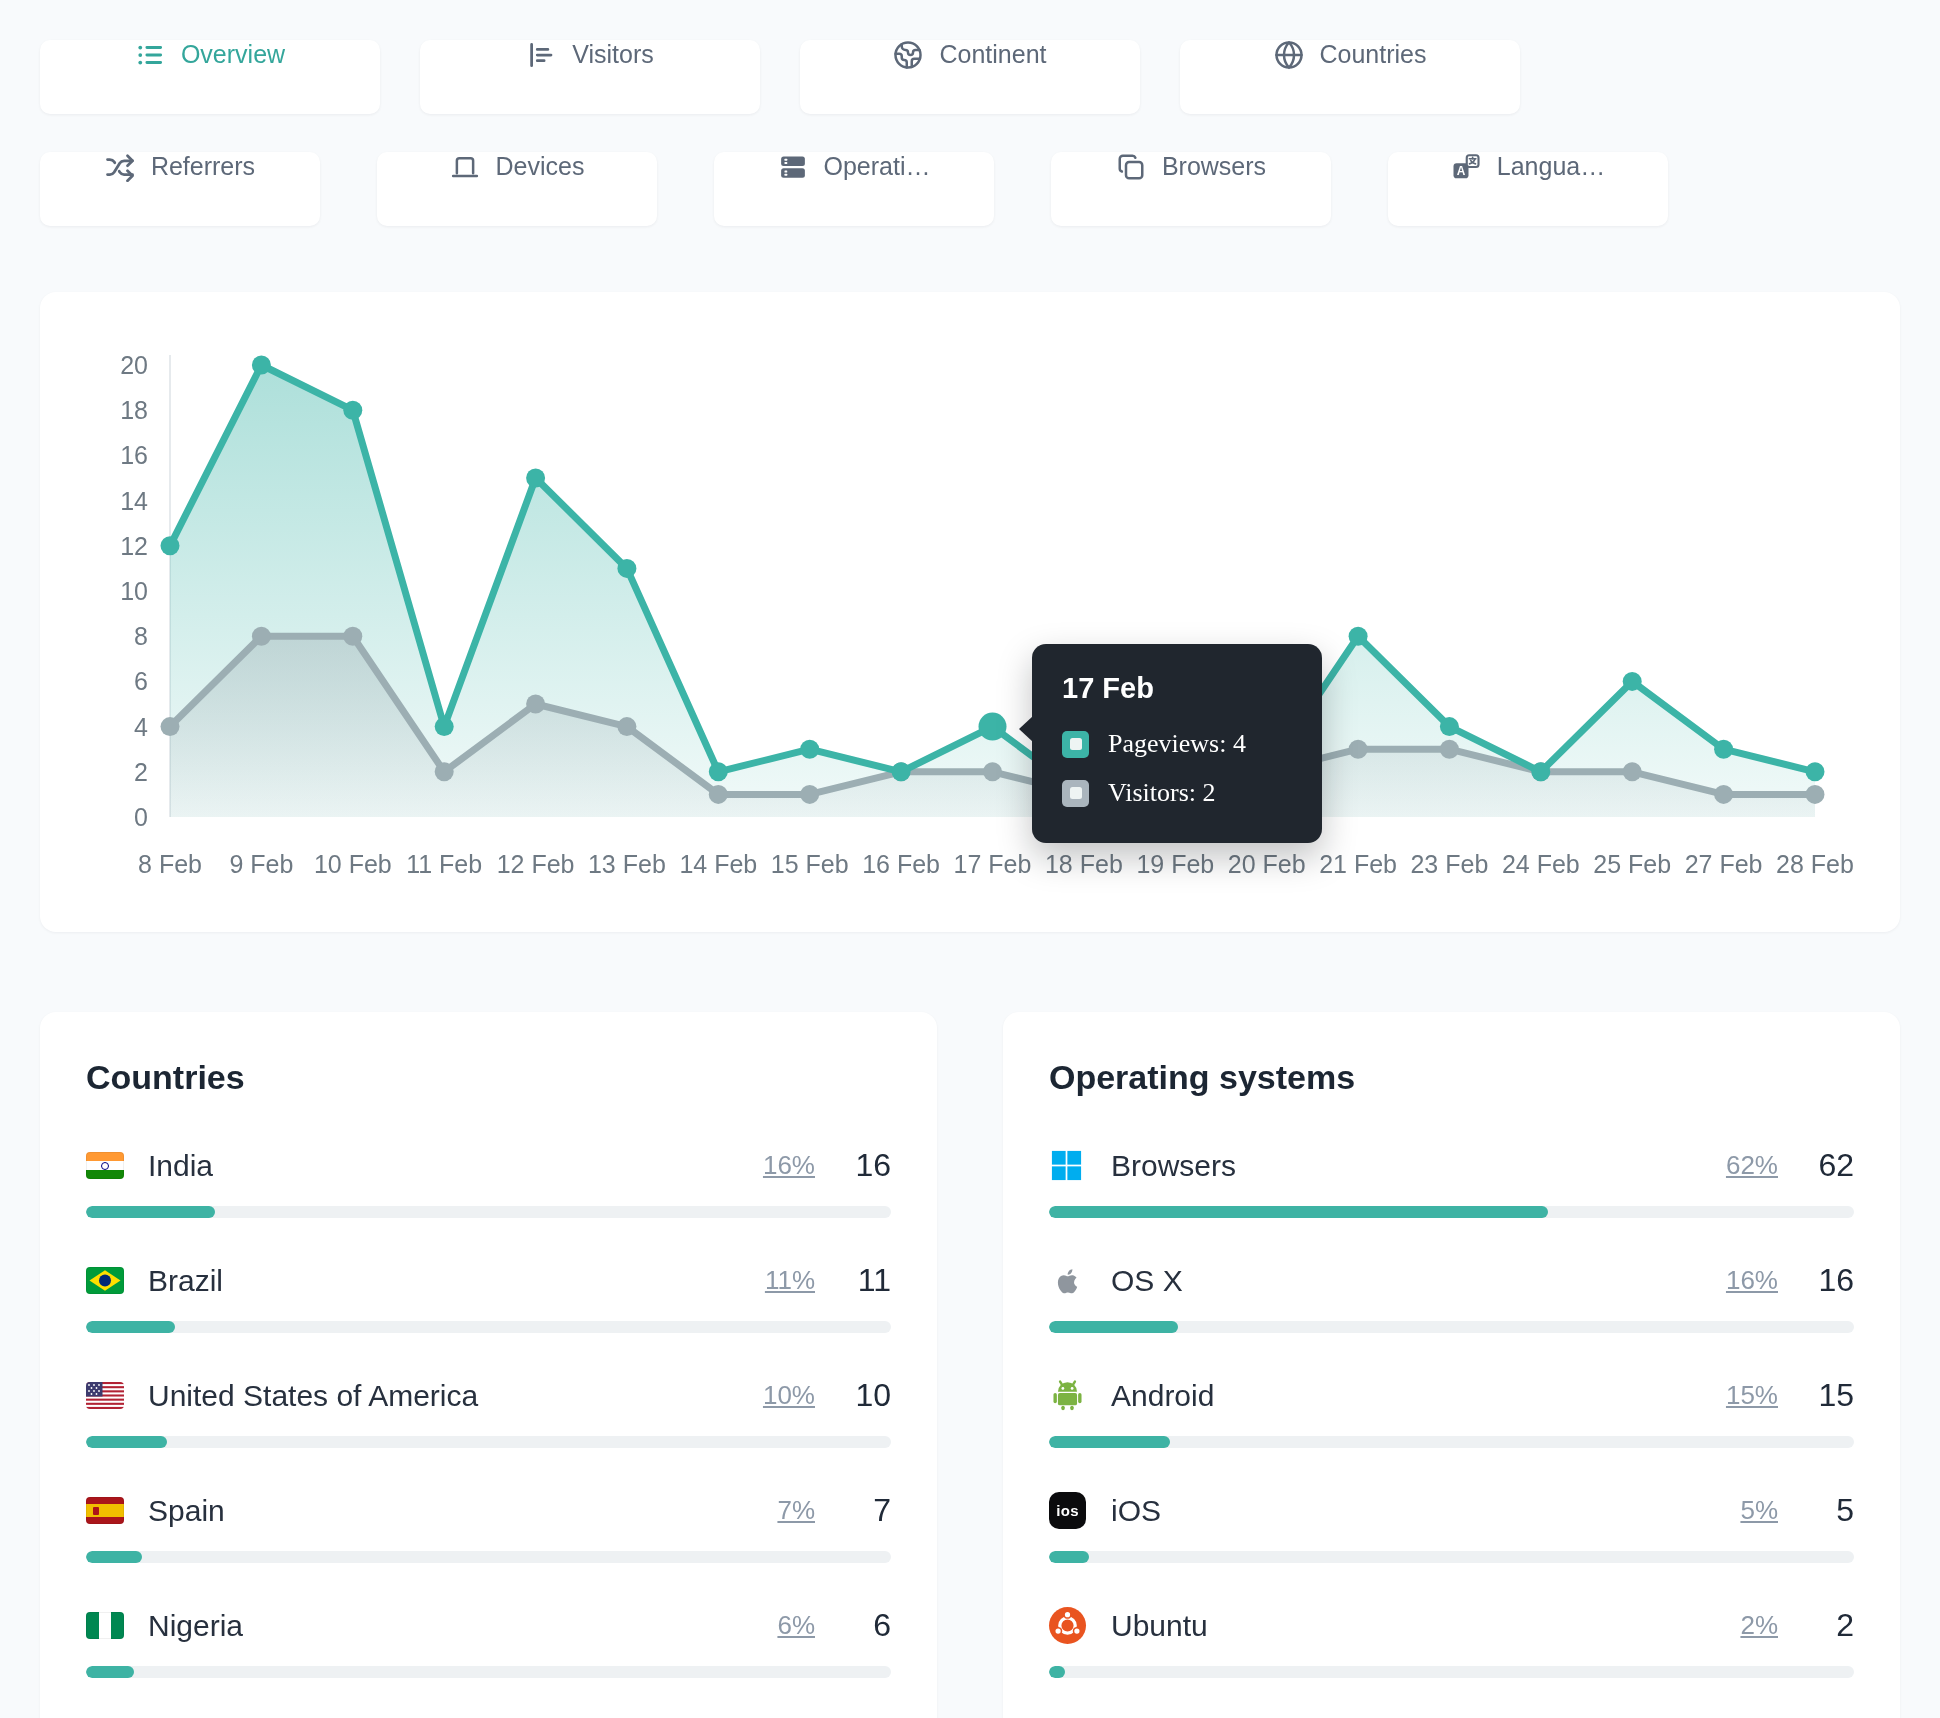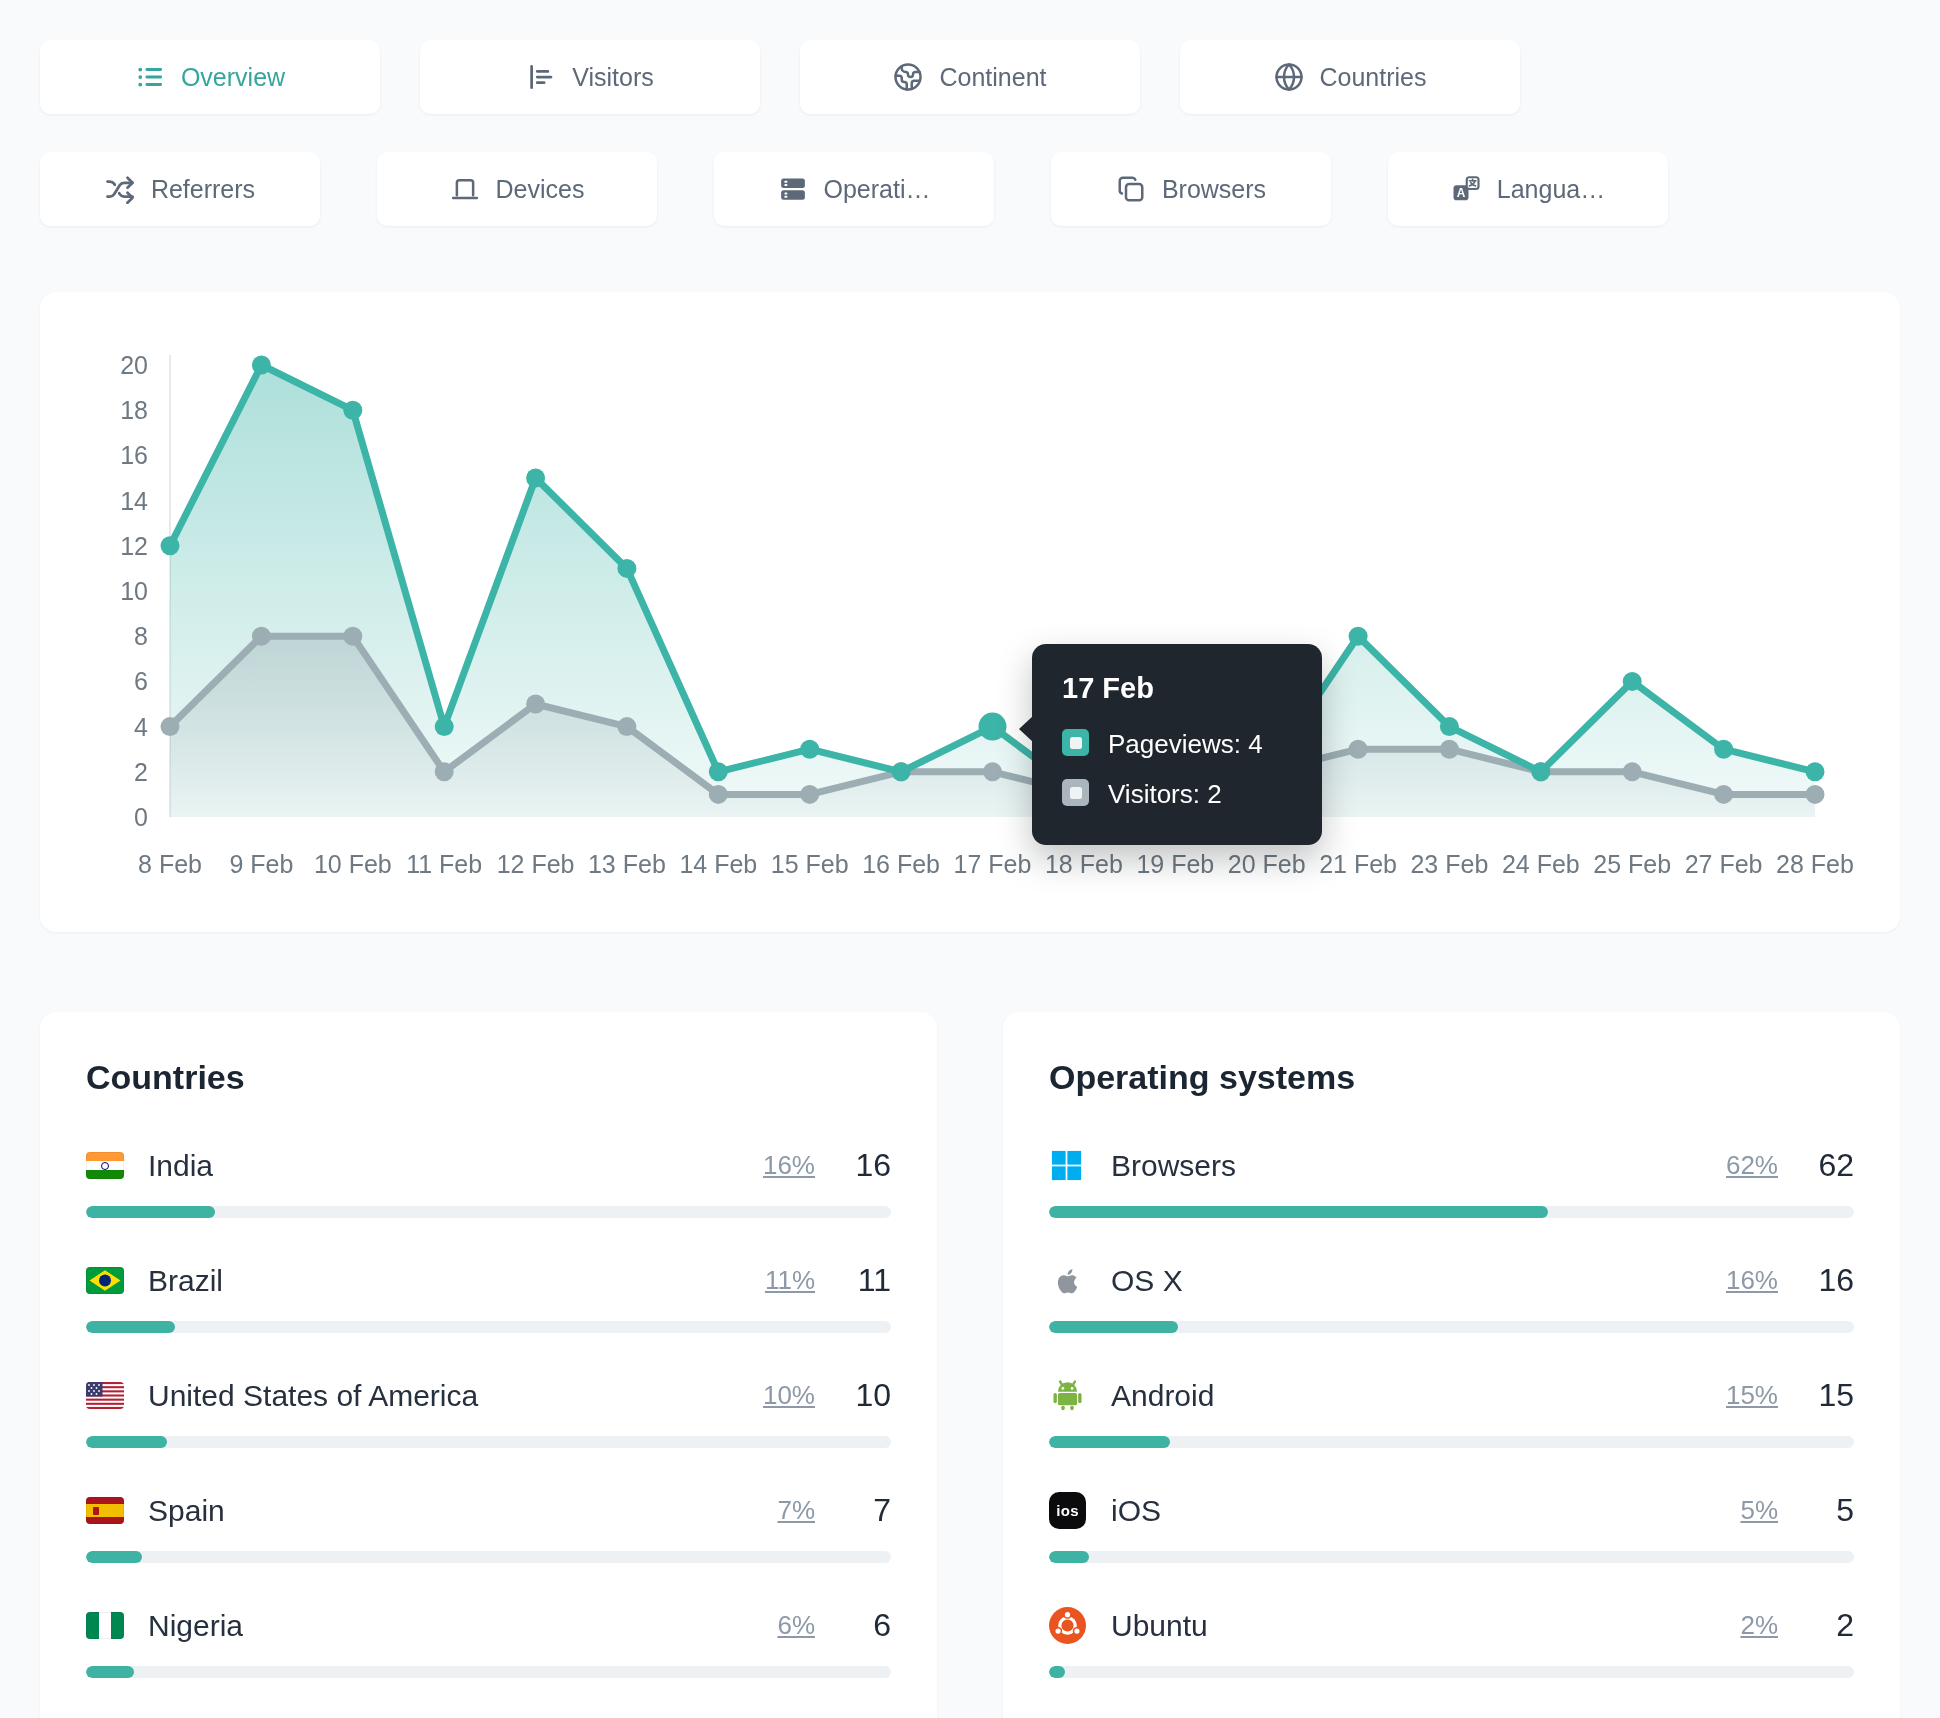--- a/index.html
+++ b/index.html
@@ -10,21 +10,21 @@
     -webkit-font-smoothing:antialiased;
   }
   .page{padding:40px 40px 0 40px;width:1860px;}
 
   
   .tab-row{display:flex;margin-bottom:38px;}
   .tab-row.row1{gap:40px;}
   .tab-row.row2{gap:57px;margin-bottom:66px;}
   .tab{
     background:#ffffff;border-radius:10px;height:74px;
-    display:flex;align-items:center;justify-content:center;gap:16px;
+    display:flex;justify-content:center;gap:16px;
     font-size:25px;color:#5d6878;cursor:pointer;
     box-shadow:0 1px 3px rgba(15,23,42,.06);
     box-sizing:border-box;white-space:nowrap;
   }
   .row1 .tab{width:340px;}
   .row2 .tab{width:280px;}
   .tab.active{color:#34a69b;}
   .tab svg{width:30px;height:30px;flex:0 0 auto;}
 
   
@@ -43,21 +43,21 @@
     background:#20262e;border-radius:14px;padding:28px 30px 16px 30px;
     box-sizing:border-box;color:#fff;
     box-shadow:0 14px 34px rgba(10,15,20,.25);
   }
   .tooltip-arrow{
     position:absolute;left:-13px;top:72px;width:0;height:0;
     border-top:13px solid transparent;border-bottom:13px solid transparent;
     border-right:14px solid #20262e;
   }
   .tooltip-title{font-size:29px;font-weight:bold;margin-bottom:24px;}
-  .tt-row{display:flex;gap:19px;margin-bottom:19px;font-size:26px;}
+  .tt-row{display:flex;align-items:center;gap:19px;margin-bottom:19px;font-size:26px;font-family:Liberation Serif, serif;}
   .swatch{width:27px;height:27px;border-radius:5px;display:flex;align-items:center;justify-content:center;flex:0 0 auto;}
   .swatch-inner{width:12px;height:12px;background:#eef4f3;border-radius:2.5px;}
 
   
   .panel-grid{display:flex;gap:66px;}
   .panel{width:897px;height:790px;box-sizing:border-box;padding:46px;}
   .panel-title{font-size:34px;font-weight:bold;color:#1c2633;margin-bottom:50px;}
   .p-row{margin-bottom:44px;}
   .p-row-top{display:flex;align-items:center;}
   .row-icon{width:40px;margin-right:22px;display:flex;align-items:center;justify-content:flex-start;flex:0 0 auto;}

